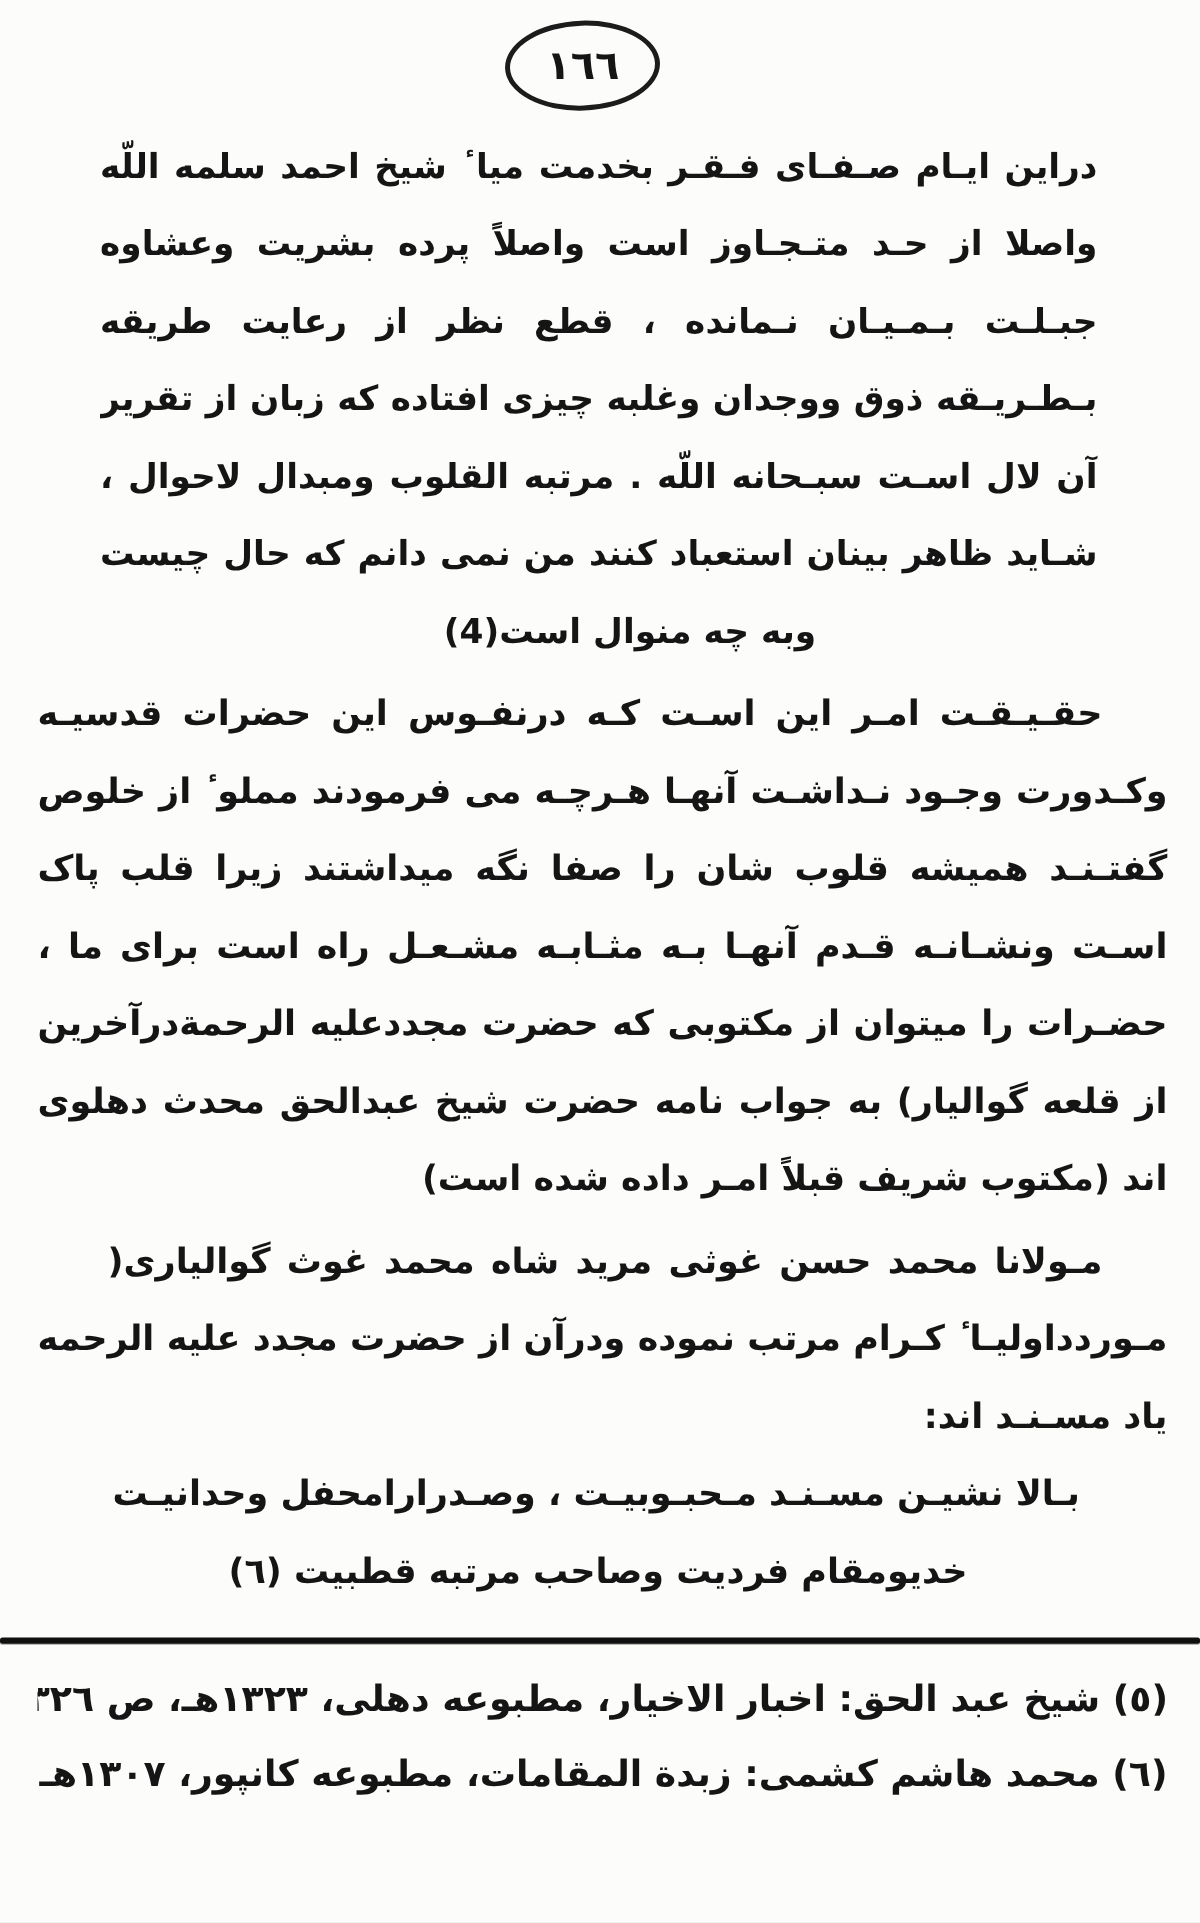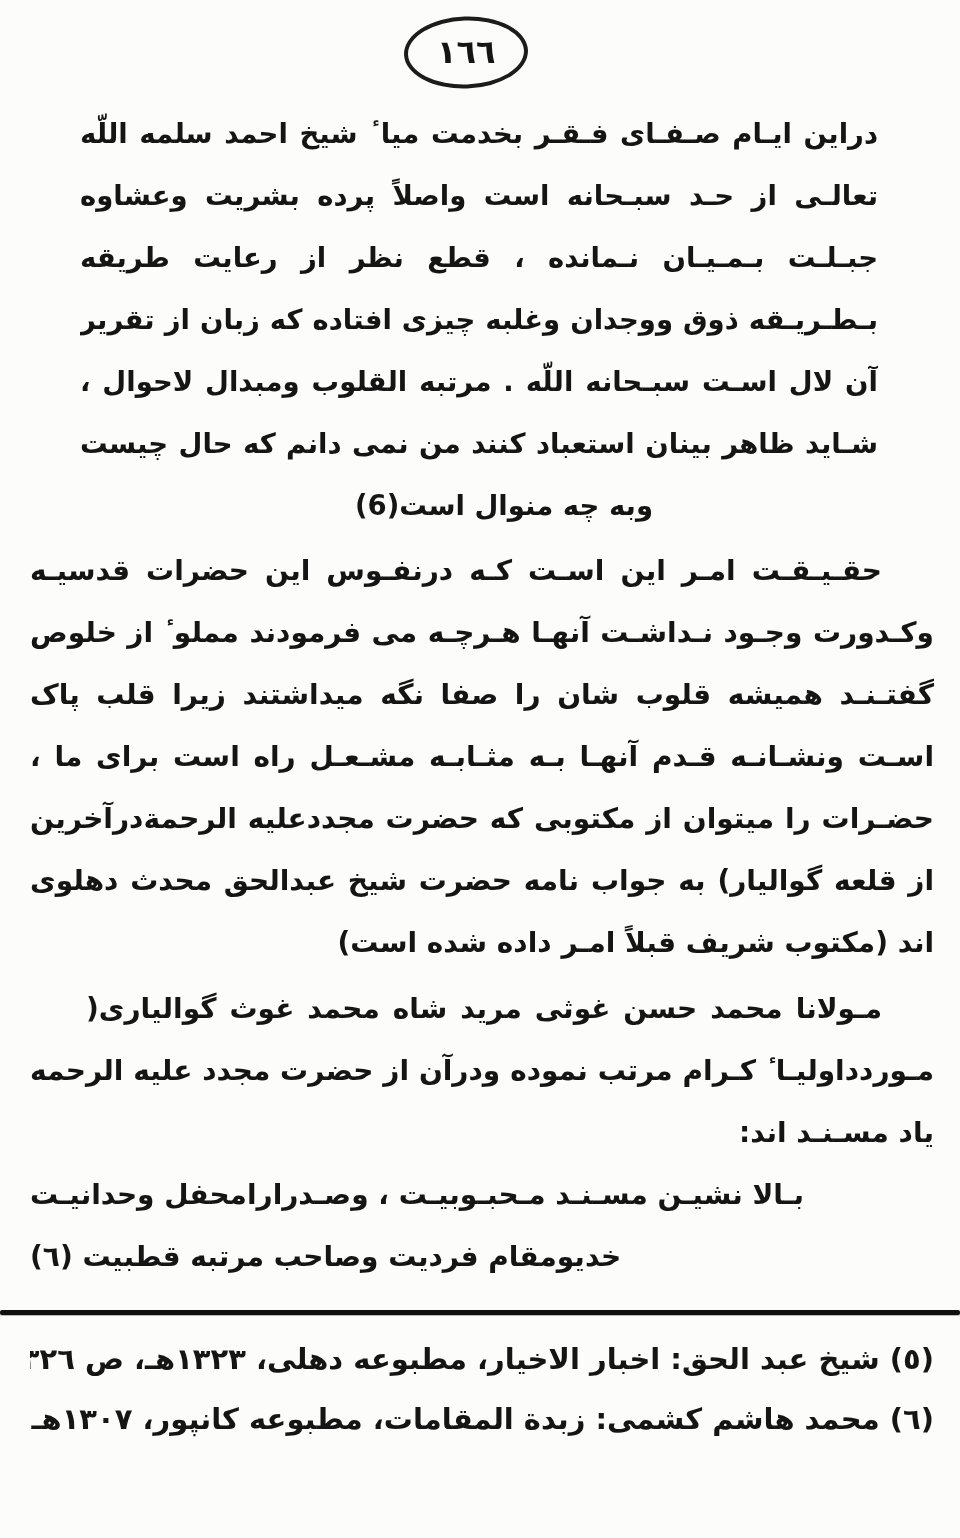--- a/index.html
+++ b/index.html
@@ -40,21 +40,21 @@
     text-justify:inter-word;
   }
   .start{text-align:right;}
   .quote{margin:14px 82px 0 80px;}
   .quote .ln{font-size:27.5px;}
   .quote .last{padding-left:50px;text-align:center;}
   .bodytxt{margin:4px 26px 0 30px;}
   .indent{padding-right:52px;}
   .indent2{padding-right:52px;padding-left:56px;}
   .verse{margin:0 26px 0 30px;}
-  .verse .ln{text-align:left;}
+  .verse .ln{text-align:right;}
   .verse .v1{padding-right:70px;}
   .verse .v2{padding-right:160px;}
   .rule{
     margin-top:22px;
     height:5px;
     background:#101010;
     border-radius:2px;
     box-shadow:0 1px 0 #33333355;
   }
   .footnotes{margin:14px 26px 0 30px;}
@@ -71,26 +71,26 @@
 <body>
 
 <div class="page">
 
   <div class="oval">
     <span>١٦٦</span>
   </div>
 
   <div class="quote">
     <div class="ln just">دراين ايـام صـفـاى فـقـر بخدمت ميا ٔ شيخ احمد سلمه اللّه</div>
-    <div class="ln just">تعالـى از حـد سبـحانه است واصلاً پرده بشريت وعشاوه</div>
+    <div class="ln just">واصلا از حـد متـجـاوز است واصلاً پرده بشريت وعشاوه</div>
     <div class="ln just">جبـلـت بـمـيـان نـمانده ، قطع نظر از رعايت طريقه وانصاف</div>
     <div class="ln just">بـطـريـقه ذوق ووجدان وغلبه چيزى افتاده كه زبان از تقرير</div>
     <div class="ln just">آن لال اسـت سبـحانه اللّه . مرتبه القلوب ومبدال لاحوال ،</div>
     <div class="ln just">شـايد ظاهر بينان استعباد كنند من نمى دانم كه حال چيست</div>
-    <div class="ln last">وبه چه منوال است(6)</div>
+    <div class="ln last">وبه چه منوال است(4)</div>
   </div>
 
   <div class="bodytxt">
     <div class="ln just indent">حقـيـقـت امـر اين اسـت كـه درنفـوس اين حضرات قدسيـه گزرى از نفرت</div>
     <div class="ln just">وكـدورت وجـود نـداشـت آنهـا هـرچـه مى فرمودند مملو ٔ از خلوص وللّهيّت مى</div>
     <div class="ln just">گفتـنـد هميشه قلوب شان را صفا نگه ميداشتند زيرا قلب پاک مؤمن عرش الهى</div>
     <div class="ln just">اسـت ونشـانـه قـدم آنهـا بـه مثـابـه مشـعـل راه است براى ما ، صفاى قلب آن دو</div>
     <div class="ln just">حضـرات را ميتوان از مكتوبى كه حضرت مجددعليه الرحمةدرآخرين ايام (غالباً</div>
     <div class="ln just">از قلعه گواليار) به جواب نامه حضرت شيخ عبدالحق محدث دهلوى تحرير نموده</div>
     <div class="ln start">اند (مكتوب شريف قبلاً امـر داده شده است)</div>

